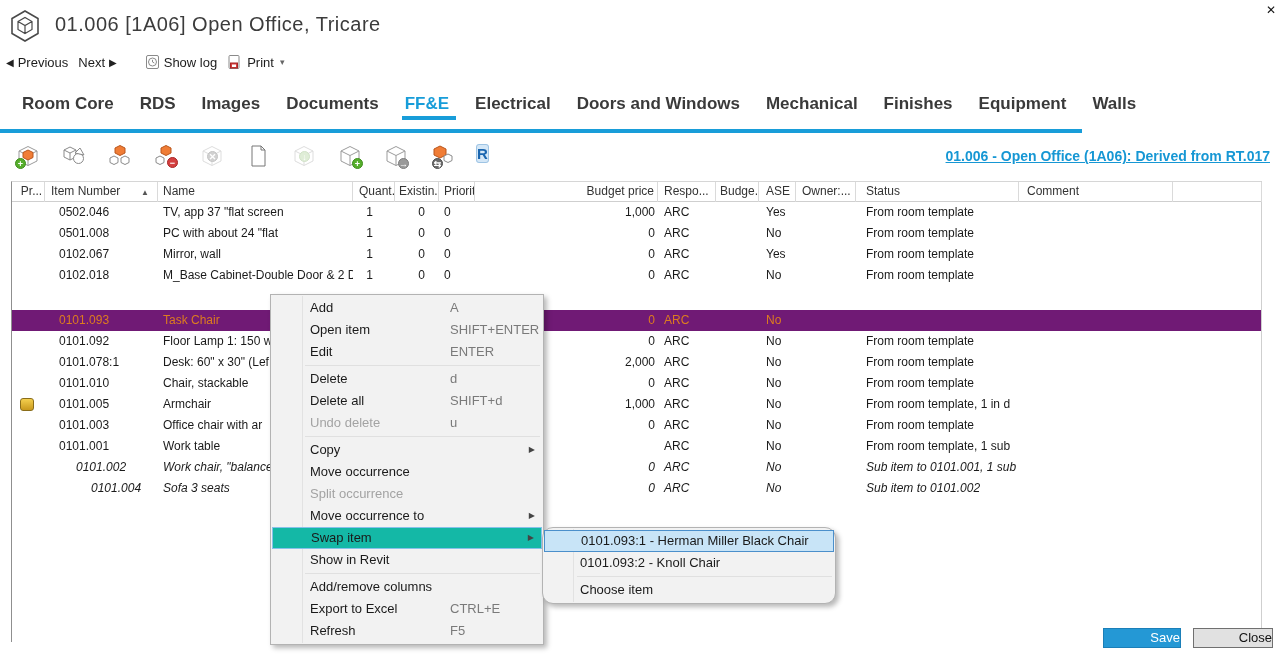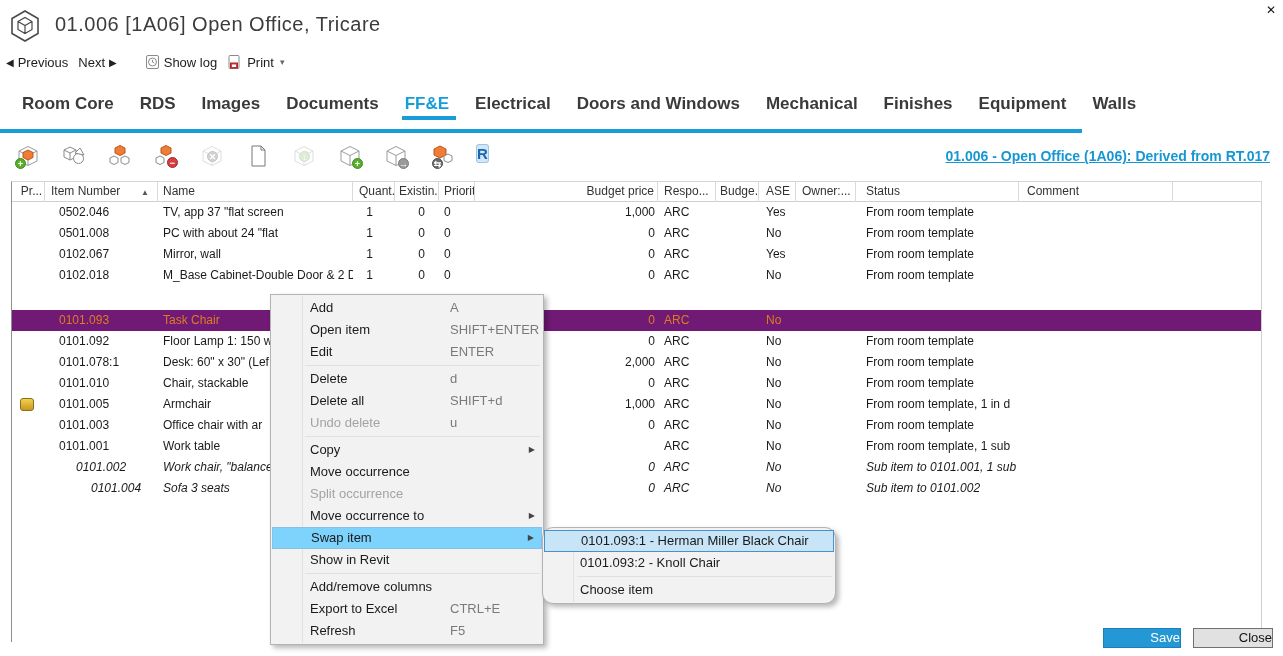--- a/index.html
+++ b/index.html
@@ -75,21 +75,21 @@
   #cmenu { left:270px; top:294px; width:274px; }
   #cmenu .gut { position:absolute; left:31px; top:1px; bottom:1px; width:1px; background:#e2e2e2; }
   #smenu { left:542px; top:527px; width:294px;border-radius:11px; }
   #smenu .gut { position:absolute; left:30px; top:1px; bottom:1px; width:1px; background:#e2e2e2; }
   .mi { position:relative; height:22px; line-height:22px; font-size:13px; color:#1a1a1a; padding-left:38px; cursor:pointer; white-space:nowrap; }
   #smenu .mi { padding-left:36px; }
   .mi.dis { color:#a3a3a3; cursor:default; }
   .ms { position:absolute; left:178px; top:0; color:#7a7a7a; }
   .marr { position:absolute; right:7px; top:0; font-size:8px; color:#444; }
   .msep { height:1px; background:#e0e0e0; margin:2px 2px 2px 33px; }
-  .mi.hl { background:#7dd3fc; border:1px solid #86c1ea; line-height:20px; }
+  .mi.hl { background:#14b8a6; border:1px solid #86c1ea; line-height:20px; }
   .mi.hl2 { background:#c8e4f7; border:1px solid #4b8fcb; line-height:20px; }
 
   
   .btn { height:20px; font-size:13px; text-align:right; line-height:18px; cursor:pointer; }
   #save-btn { left:1103px; top:628px; width:78px; background:#2498d5; border:1px solid #1b7fb8; color:#fff; }
   #close-btn { left:1193px; top:628px; width:80px; background:#e1e1e1; border:1px solid #707070; color:#111; }
 
   svg { display:block; }
 </style>
 </head>

